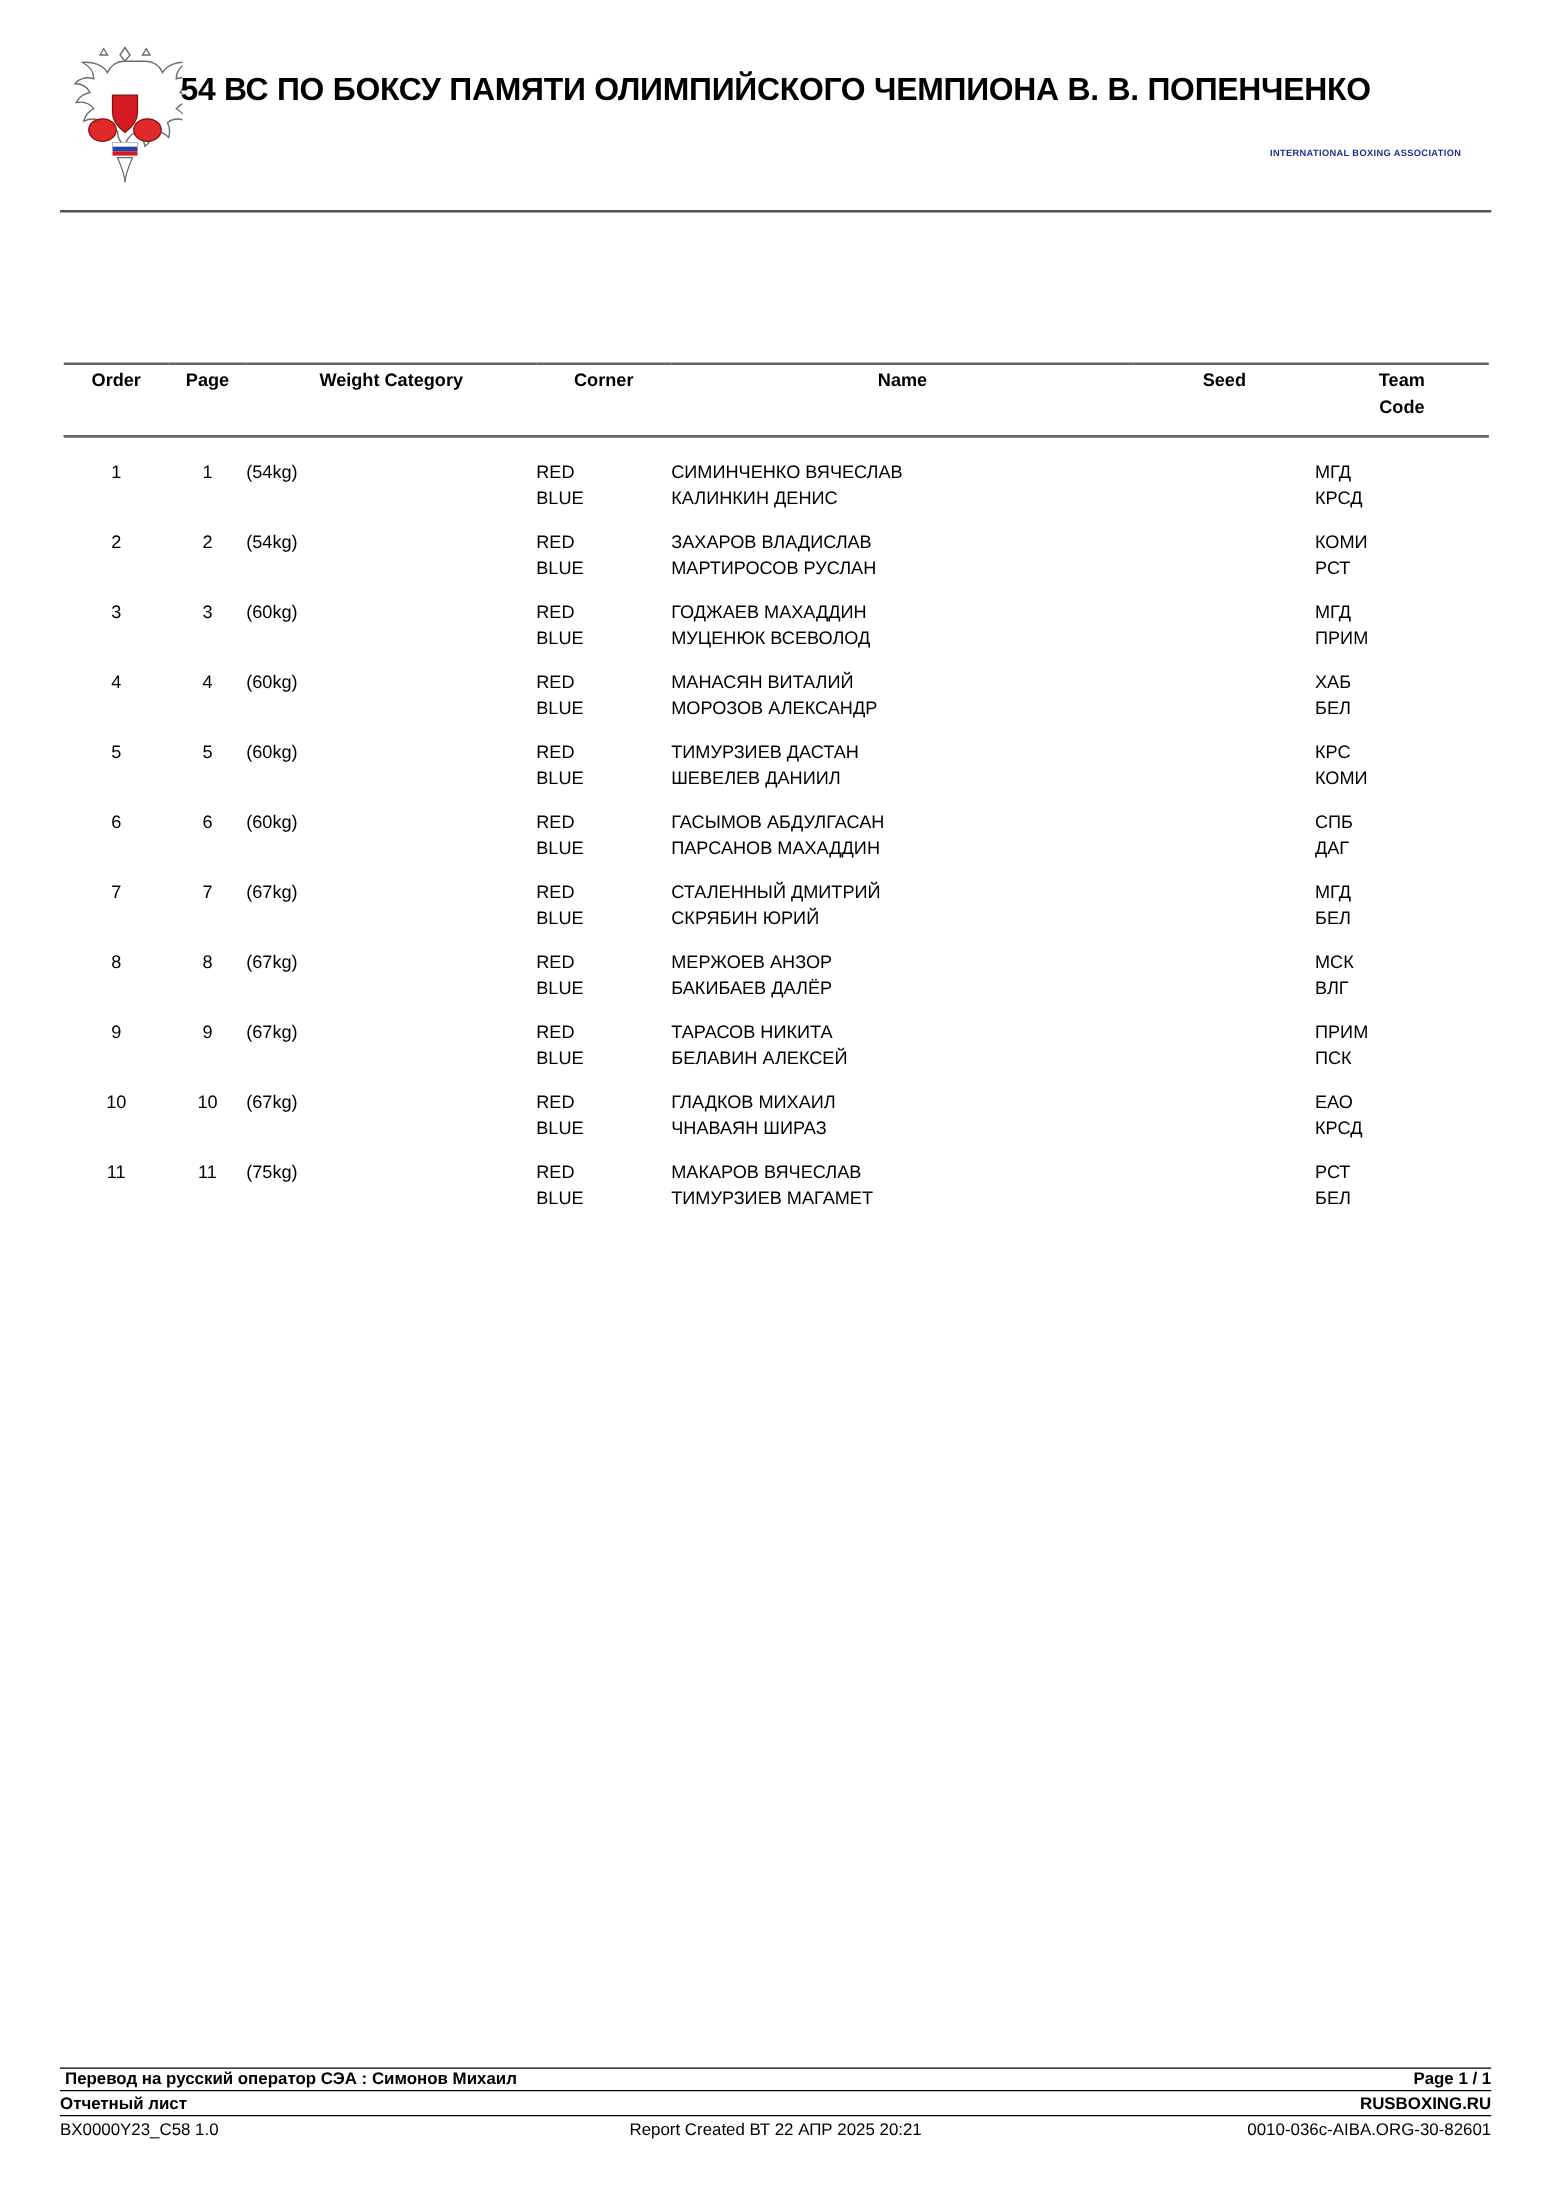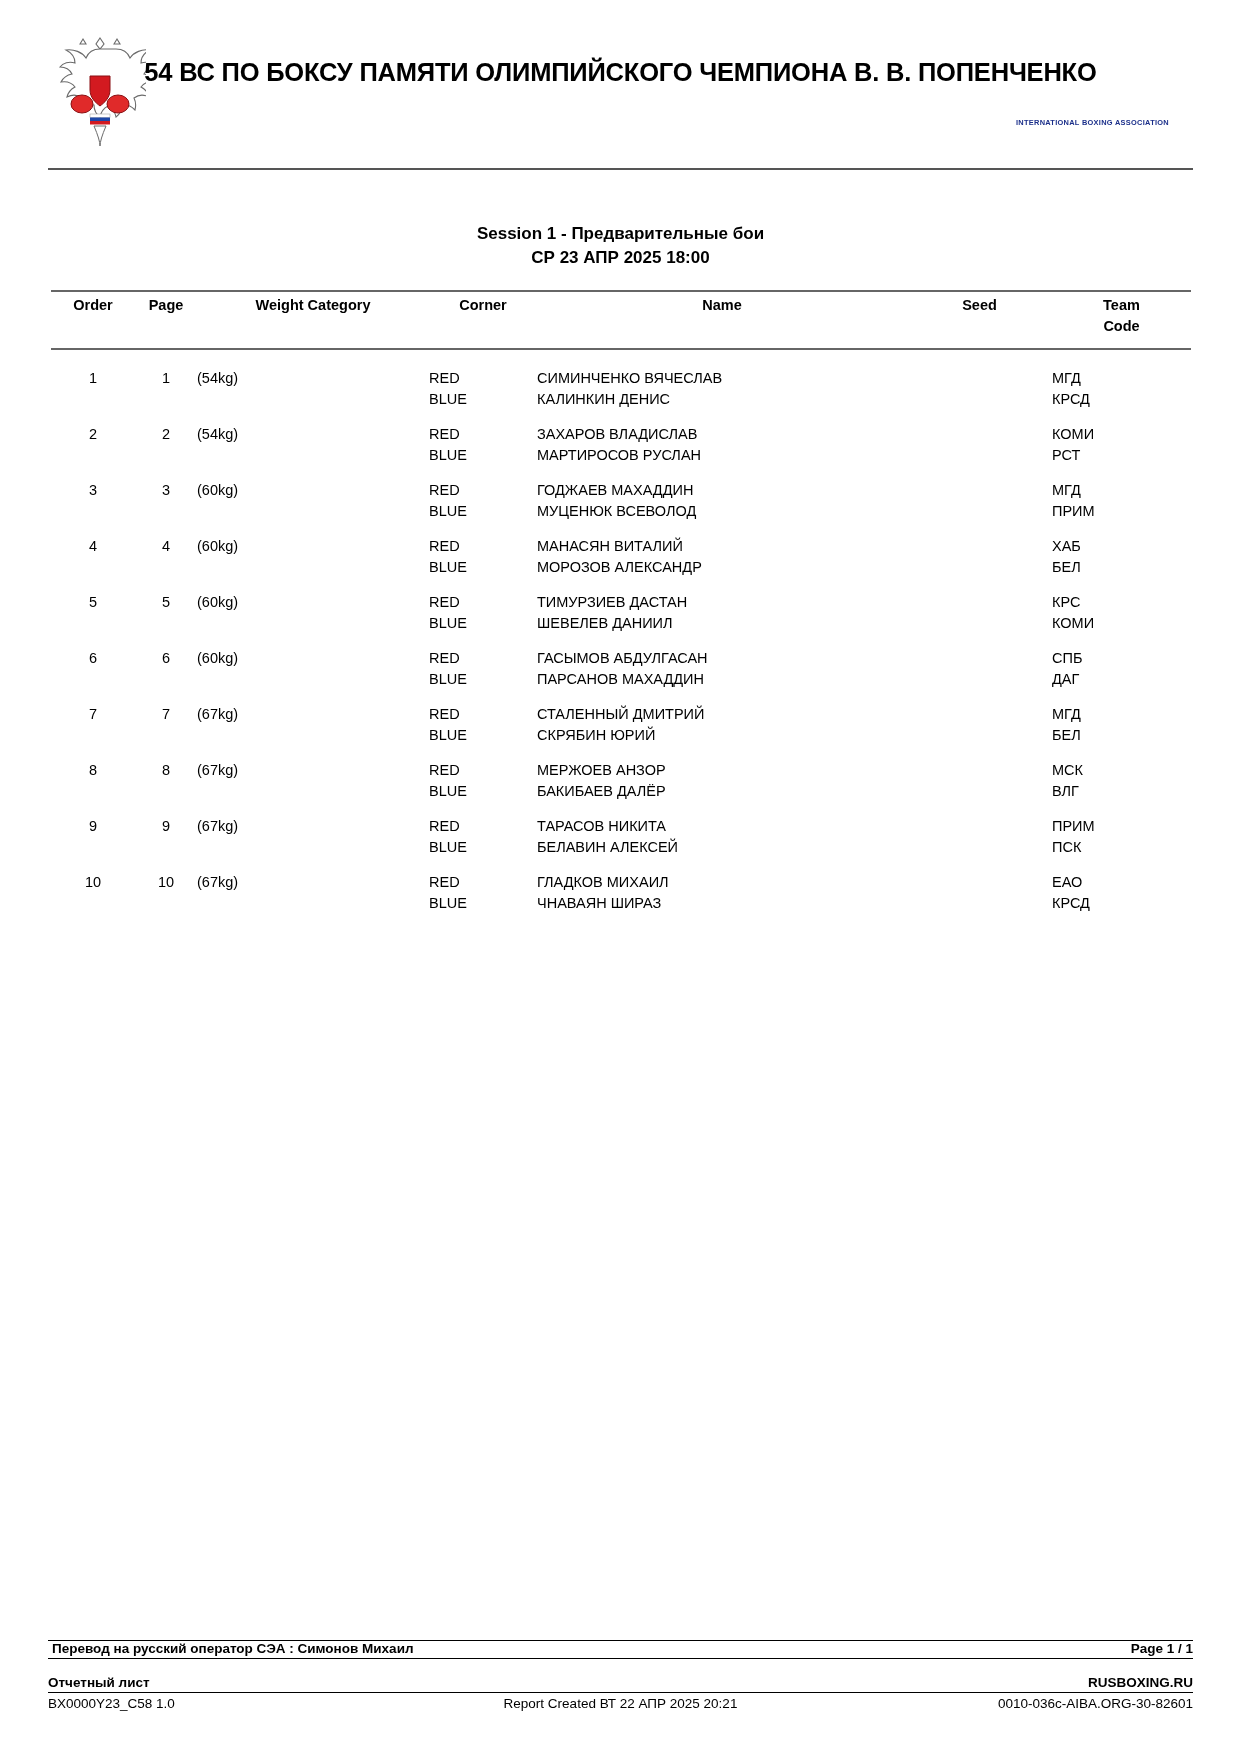--- a/index.html
+++ b/index.html
@@ -127,21 +127,21 @@
   .f-rule-top { border-top: 1.6px solid #000; }
   .f-row {
     display: flex;
     justify-content: space-between;
     align-items: flex-end;
     font-size: 13.5px;
   }
   .f-row1 { padding: 0 0 2px 4px; font-weight: bold; }
   .f-row2 {
     border-top: 1.6px solid #000;
-    padding: 16px 0 2px 0;
+    padding: 2px 0 2px 0;
     font-weight: bold;
   }
   .f-row3 {
     border-top: 1.6px solid #000;
     padding: 3px 0 0 0;
     font-weight: normal;
     position: relative;
   }
   .f-center {
     position: absolute;
@@ -184,24 +184,20 @@
     </div>
 
     <div class="main-title">54 ВС ПО БОКСУ ПАМЯТИ ОЛИМПИЙСКОГО ЧЕМПИОНА В. В. ПОПЕНЧЕНКО</div>
 
 
     <div class="iba-text">INTERNATIONAL BOXING ASSOCIATION</div>
 
     <div class="header-rule"></div>
   </div>
 
-  <div class="session">
-    <div>Session 1 - Предварительные бои</div>
-    <div>СР 23 АПР 2025  18:00</div>
-  </div>
 
   <div class="table-wrap">
     <table class="sched">
       <thead>
         <tr>
           <th class="c-order">Order</th>
           <th class="c-bout">Page</th>
           <th class="c-wcat">Weight Category</th>
           <th class="c-corner">Corner</th>
           <th class="c-name">Name</th>
@@ -416,20 +412,41 @@
             </td>
             <td class="c-seed">
               <span class="ln"></span>
               <span class="ln"></span>
             </td>
             <td class="c-team">
               <span class="ln">ЕАО</span>
               <span class="ln">КРСД</span>
             </td>
           </tr>
+          <tr class="bout-row">
+            <td class="c-order">11</td>
+            <td class="c-bout">11</td>
+            <td class="c-wcat">(75kg)</td>
+            <td class="c-corner">
+              <span class="ln">RED</span>
+              <span class="ln">BLUE</span>
+            </td>
+            <td class="c-name">
+              <span class="ln">МАКАРОВ ВЯЧЕСЛАВ</span>
+              <span class="ln">ТИМУРЗИЕВ МАГАМЕТ</span>
+            </td>
+            <td class="c-seed">
+              <span class="ln"></span>
+              <span class="ln"></span>
+            </td>
+            <td class="c-team">
+              <span class="ln">РСТ</span>
+              <span class="ln">БЕЛ</span>
+            </td>
+          </tr>
         </tbody>
     </table>
   </div>
 
   <div class="footer">
     <div class="f-rule-top"></div>
     <div class="f-row f-row1">
       <span class="f-left">Перевод на русский оператор СЭА : Симонов Михаил</span>
       <span class="f-right">Page 1 / 1</span>
     </div>

